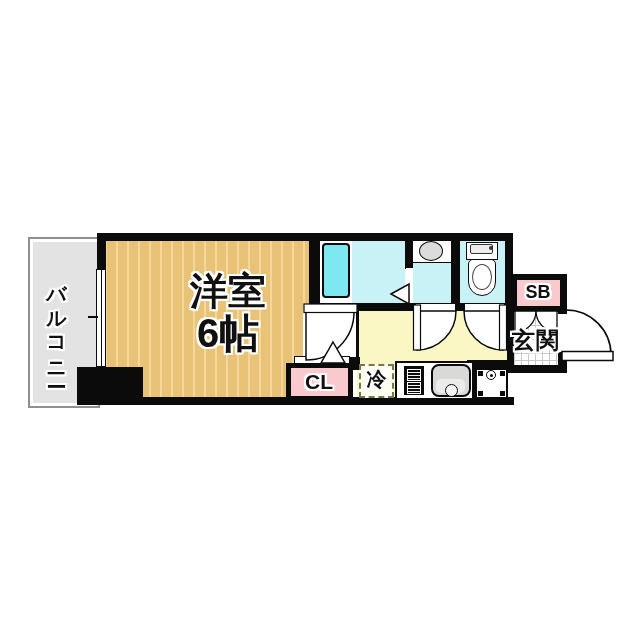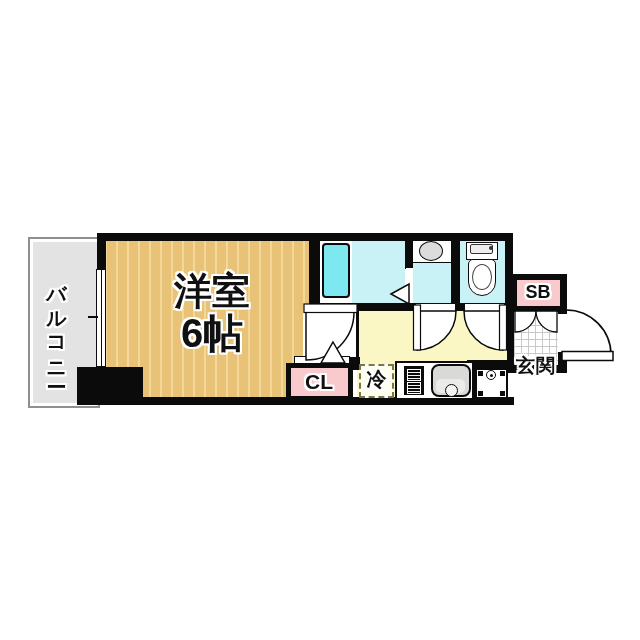--- a/index.html
+++ b/index.html
@@ -132,19 +132,19 @@
     <path d="M536,311 A21 21 0 0 0 557,332 L557,311 Z" fill="#fff" stroke="#0b0b0b" stroke-width="1.3"></path>
 
     <path d="M391,294 L409,284 L409,304 Z" fill="#fff" stroke="#0b0b0b" stroke-width="1.5"></path>
 
     <path d="M333,342 L345,363 L321,363 Z" fill="#fff" stroke="#0b0b0b" stroke-width="1.5"></path>
 
     <path d="M566,310 A45 45 0 0 1 611,355" fill="none" stroke="#0b0b0b" stroke-width="1.6"></path>
     <rect x="562" y="351.5" width="51" height="9" fill="#fff" stroke="#0b0b0b" stroke-width="1.5"></rect>
   </svg>
 
-  <div class="abs label" style="left:149px;top:272px;width:126px;">
+  <div class="abs label" style="left:165px;top:272px;width:126px;">
     <div style="font-size:38px;">洋室</div>
     <div style="font-size:40px;">6帖</div>
   </div>
-  <div class="abs label" style="left:512px;top:328px;width:48px;font-size:19px;letter-spacing:1px;margin-top:28px;">玄関</div>
+  <div class="abs label" style="left:512px;top:328px;width:48px;font-size:23px;letter-spacing:1px;">玄関</div>
 
 </div>
 
 </body></html>

